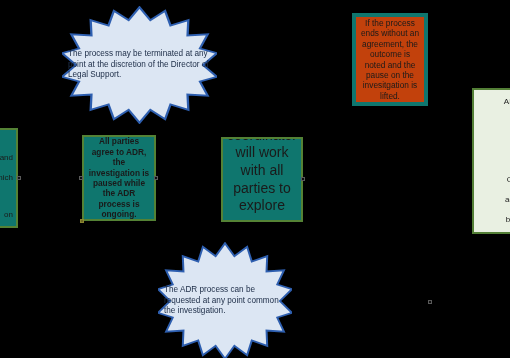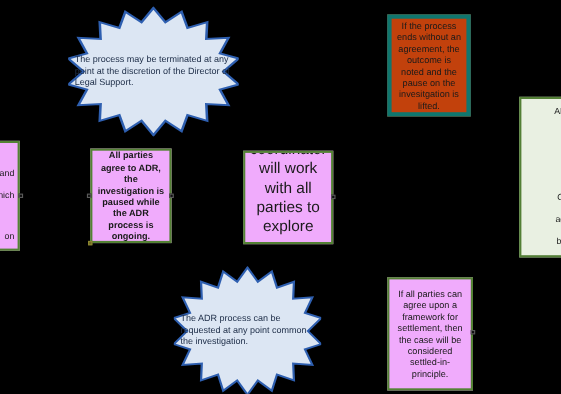--- a/index.html
+++ b/index.html
@@ -28,21 +28,21 @@
   .box{
     position:absolute;
     box-sizing:border-box;
     display:flex;align-items:center;justify-content:center;
     text-align:center;
     line-height:1.26;
     color:#1a1a1a;
     white-space:pre-line;
     overflow:hidden;
   }
-  .box.green{border:2px solid #548235;background:#f0abfc;}
+  .box.green{border:2px solid #548235;background:#0f766e;}
   .box.green-tint{border:2px solid #537f36;background:#e9f0e2;}
   .box.red{border:4px solid #0f766e;background:#c2410c;}
   .box.bold{font-weight:bold;}
 
   
   .dot{
     position:absolute;width:4px;height:4px;background:#0e0e0e;
     border:1px solid #5a5a5a;box-sizing:border-box;
   }
   .dot.olive{background:#6f6a22;border-color:#8b8530;}
@@ -88,23 +88,20 @@
 
   <div class="box green" style="left:221px;top:137px;width:82px;height:85px;font-size:14px;padding:3px 4px;">
     <span>During ADR the coordinator will work with all parties to explore common ground for settlement.</span>
   </div>
   <div class="dot" style="left:301px;top:177px;"></div>
 
   <div class="box red" style="left:352px;top:13px;width:76px;height:93px;font-size:8.3px;padding:3px 4px;">
     <span>If the process ends without an agreement, the outcome is noted and the pause on the invesitgation is lifted.</span>
   </div>
 
-  <div class="box green" style="left:352px;top:252px;width:78px;height:103px;font-size:8.3px;padding:3px 4px;">
-    <span>If all parties can agree upon a framework for settlement, then the case will be considered settled-in-principle.</span>
-  </div>
   <div class="dot" style="left:428px;top:300px;"></div>
 
   <div class="box green-tint" style="left:472px;top:88px;width:90px;height:146px;font-size:8px;align-items:center;">
     <div style="text-align:left;width:100%;padding-left:3px;">
       <div style="text-align:center;">
         
         
         
         <div>ADR Co</div>
         <div>revie</div>

